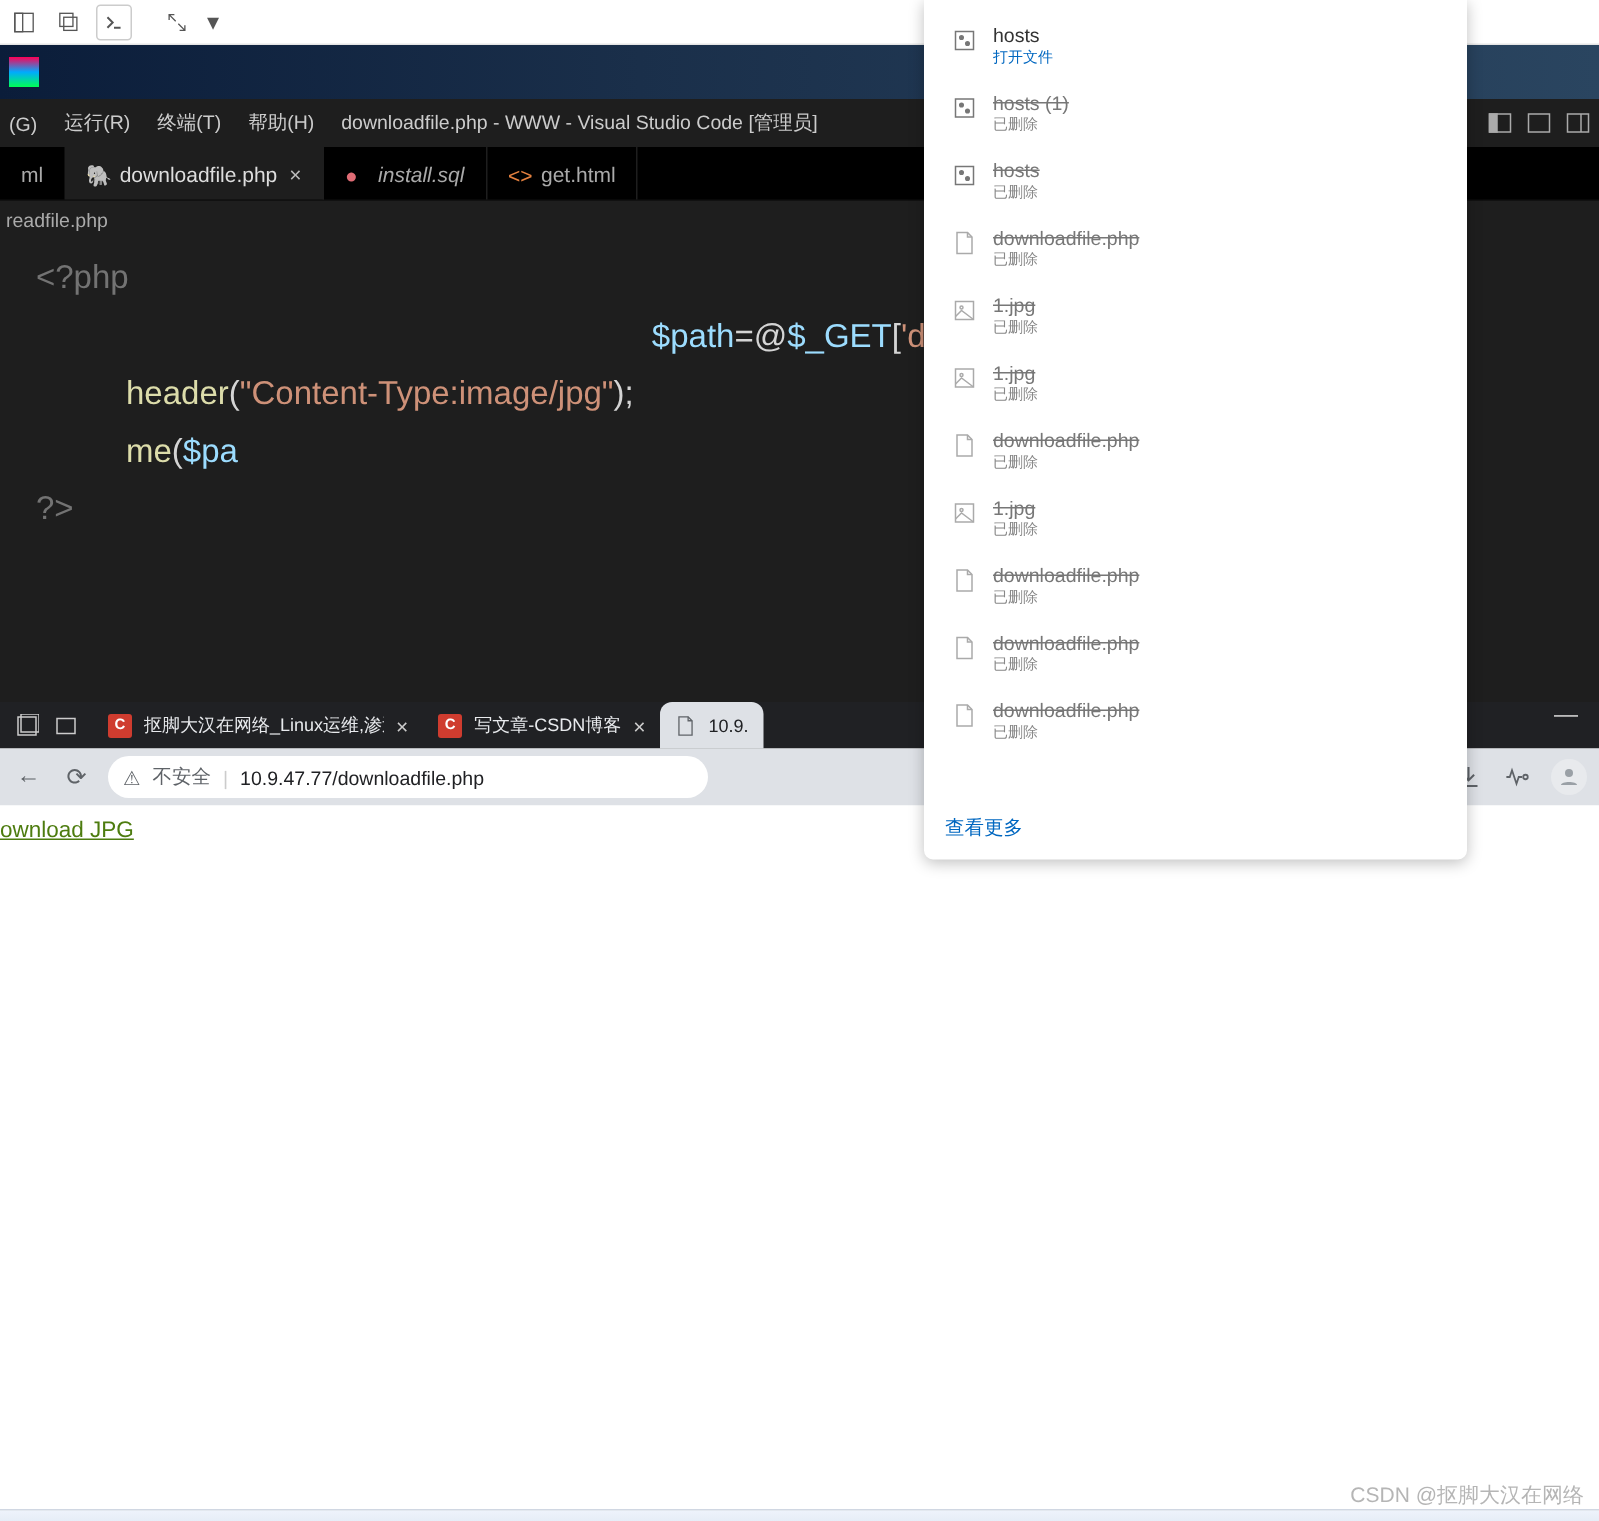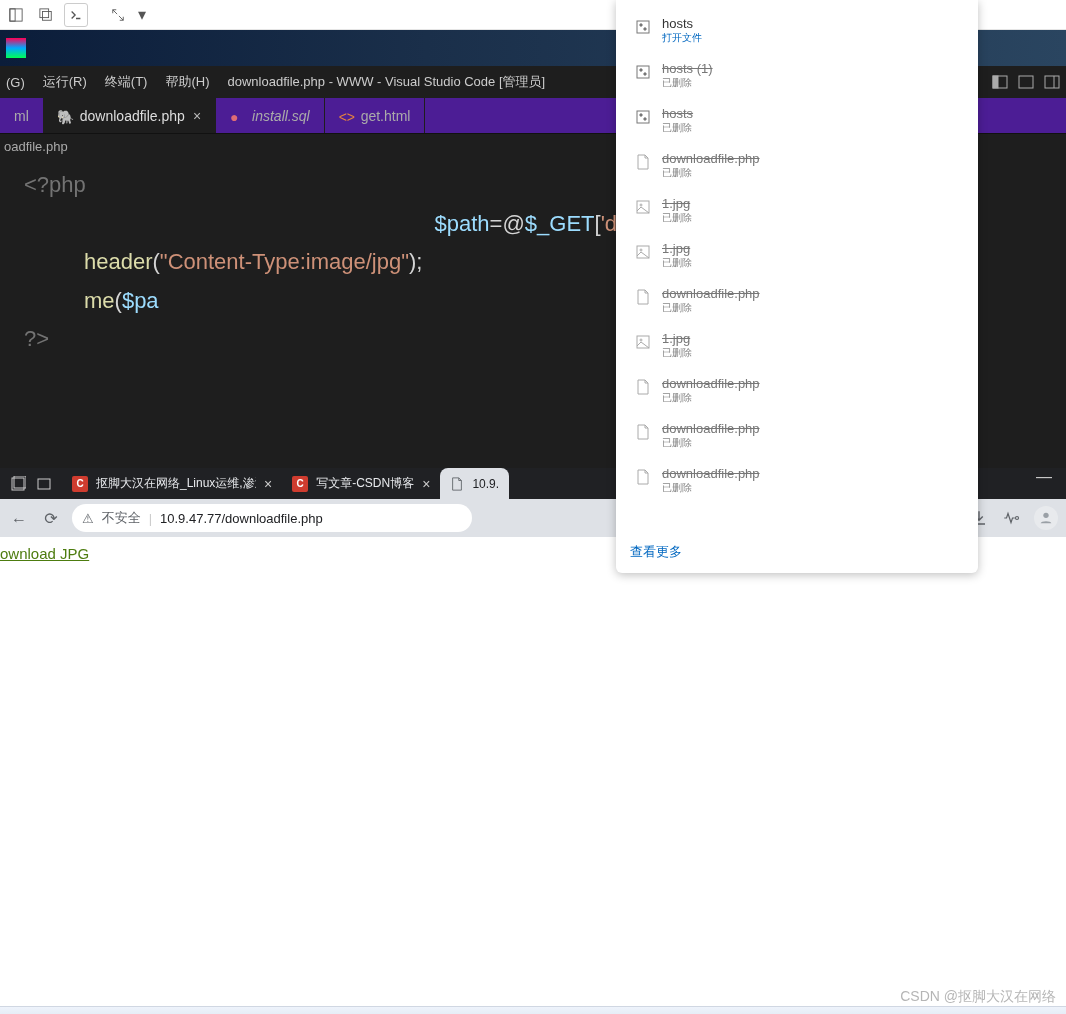--- a/index.html
+++ b/index.html
@@ -5,21 +5,21 @@
 * { margin: 0; padding: 0; box-sizing: border-box; font-family: "Segoe UI", "Microsoft YaHei", sans-serif; }
 body { width: 1066px; height: 1014px; overflow: hidden; background: #fff; position: relative; }
 .vscode-toolbar { height: 30px; background: #fff; border-bottom: 1px solid #e5e5e5; display: flex; align-items: center; padding: 0 4px; gap: 6px; }
 .tool-btn { width: 24px; height: 24px; display: flex; align-items: center; justify-content: center; color: #555; border-radius: 3px; }
 .tool-btn.boxed { border: 1px solid #ccc; }
 .vscode-window { background: #1e1e1e; color: #ccc; }
 .vscode-title { height: 36px; background: linear-gradient(90deg,#0b1d3a,#1a2f4a 40%,#2a4560); display: flex; align-items: center; padding-left: 6px; position: relative; }
 .wr-icon { width: 20px; height: 20px; background: linear-gradient(#f05,#0af,#0f5); margin-right: 4px; }
 .vscode-menu { height: 32px; background: #1e1e1e; display: flex; align-items: center; gap: 18px; padding-left: 6px; font-size: 13px; color: #ccc; }
 .vscode-menu .title-center { color: #ccc; }
-.vscode-tabs { height: 36px; background: #4c1d95; display: flex; align-items: stretch; border-bottom: 1px solid #111; }
+.vscode-tabs { height: 36px; background: #000000; display: flex; align-items: stretch; border-bottom: 1px solid #111; }
 .tab { display: flex; align-items: center; padding: 0 14px; font-size: 14px; color: #aaa; gap: 8px; border-right: 1px solid #1e1e1e; }
 .tab.active { background: #1e1e1e; color: #ddd; }
 .tab .close { color: #bbb; font-size: 14px; }
 .file-icon { width: 14px; height: 14px; }
 .file-icon.php { color: #b58ae6; }
 .file-icon.sql { color: #e06c75; }
 .file-icon.html { color: #e5813f; }
 .breadcrumb { height: 24px; background: #1e1e1e; padding-left: 4px; font-size: 13px; color: #aaa; display: flex; align-items: center; }
 .editor { background: #1e1e1e; padding: 8px 0 30px 24px; font-family: Consolas, "Courier New", monospace; font-size: 22px; line-height: 1.75; min-height: 310px; }
 .c-tag { color: #737373; }
@@ -138,21 +138,21 @@
     </div>
     <div class="tab">
       <span class="file-icon sql">●</span>
       <span style="font-style:italic">install.sql</span>
     </div>
     <div class="tab">
       <span class="file-icon html">&lt;&gt;</span>
       <span>get.html</span>
     </div>
   </div>
-  <div class="breadcrumb">oadfile.php</div>
+  <div class="breadcrumb">readfile.php</div>
   <div class="editor">
     <div><span class="c-tag">&lt;?php</span></div>
     <div style="padding-left:60px; display:flex; justify-content:center; width:1042px;">
       <span>
         <span class="c-var">$path</span><span class="c-white">=@</span><span class="c-var">$_GET</span><span class="c-white">[</span><span class="c-str">'download'</span><span class="c-white">];</span>
       </span>
     </div>
     <div style="padding-left:60px">
       <span class="c-fn">header</span><span class="c-white">(</span><span class="c-str">"Content-Type:image/jpg"</span><span class="c-white">);</span>
     </div>

